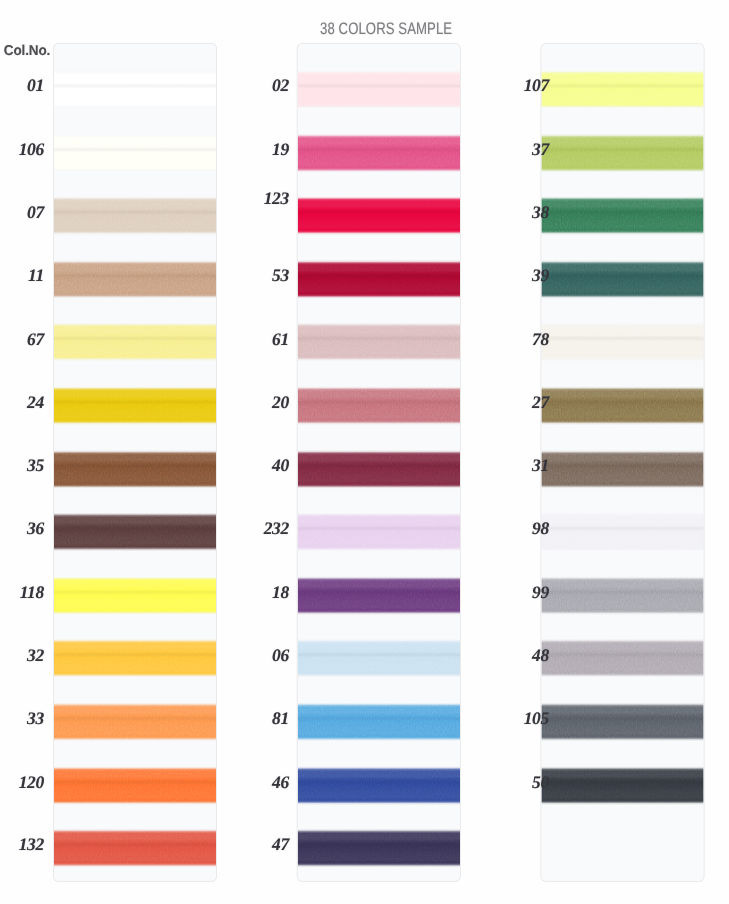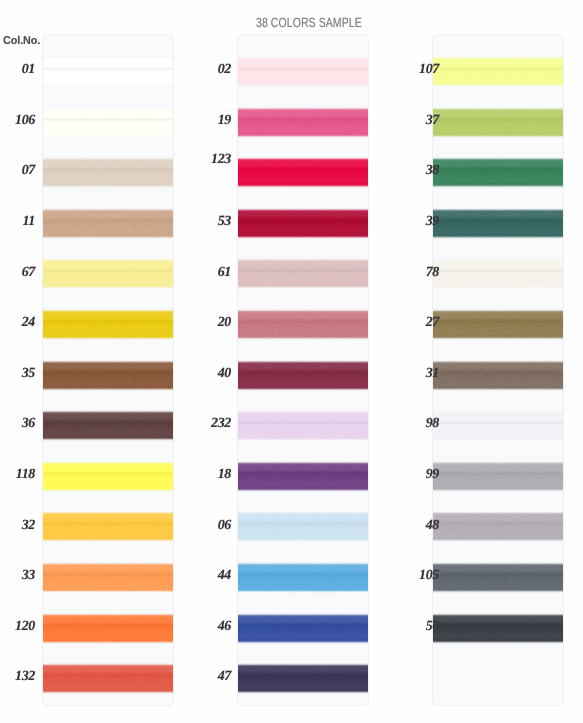--- a/index.html
+++ b/index.html
@@ -160,21 +160,21 @@
     <div class="lab lab1" style="top: 63.1px;">02</div>
     <div class="lab lab1" style="top: 113.7px;">19</div>
     <div class="lab lab1" style="top: 153px;">123</div>
     <div class="lab lab1" style="top: 214.9px;">53</div>
     <div class="lab lab1" style="top: 265.5px;">61</div>
     <div class="lab lab1" style="top: 316.1px;">20</div>
     <div class="lab lab1" style="top: 366.7px;">40</div>
     <div class="lab lab1" style="top: 417.3px;">232</div>
     <div class="lab lab1" style="top: 467.9px;">18</div>
     <div class="lab lab1" style="top: 518.5px;">06</div>
-    <div class="lab lab1" style="top: 569.1px;">44</div>
+    <div class="lab lab1" style="top: 569.1px;">81</div>
     <div class="lab lab1" style="top: 619.7px;">46</div>
     <div class="lab lab1" style="top: 670.3px;">47</div>
     <div class="lab lab2" style="top: 63.1px;">107</div>
     <div class="lab lab2" style="top: 113.7px;">37</div>
     <div class="lab lab2" style="top: 164.3px;">38</div>
     <div class="lab lab2" style="top: 214.9px;">39</div>
     <div class="lab lab2" style="top: 265.5px;">78</div>
     <div class="lab lab2" style="top: 316.1px;">27</div>
     <div class="lab lab2" style="top: 366.7px;">31</div>
     <div class="lab lab2" style="top: 417.3px;">98</div>

